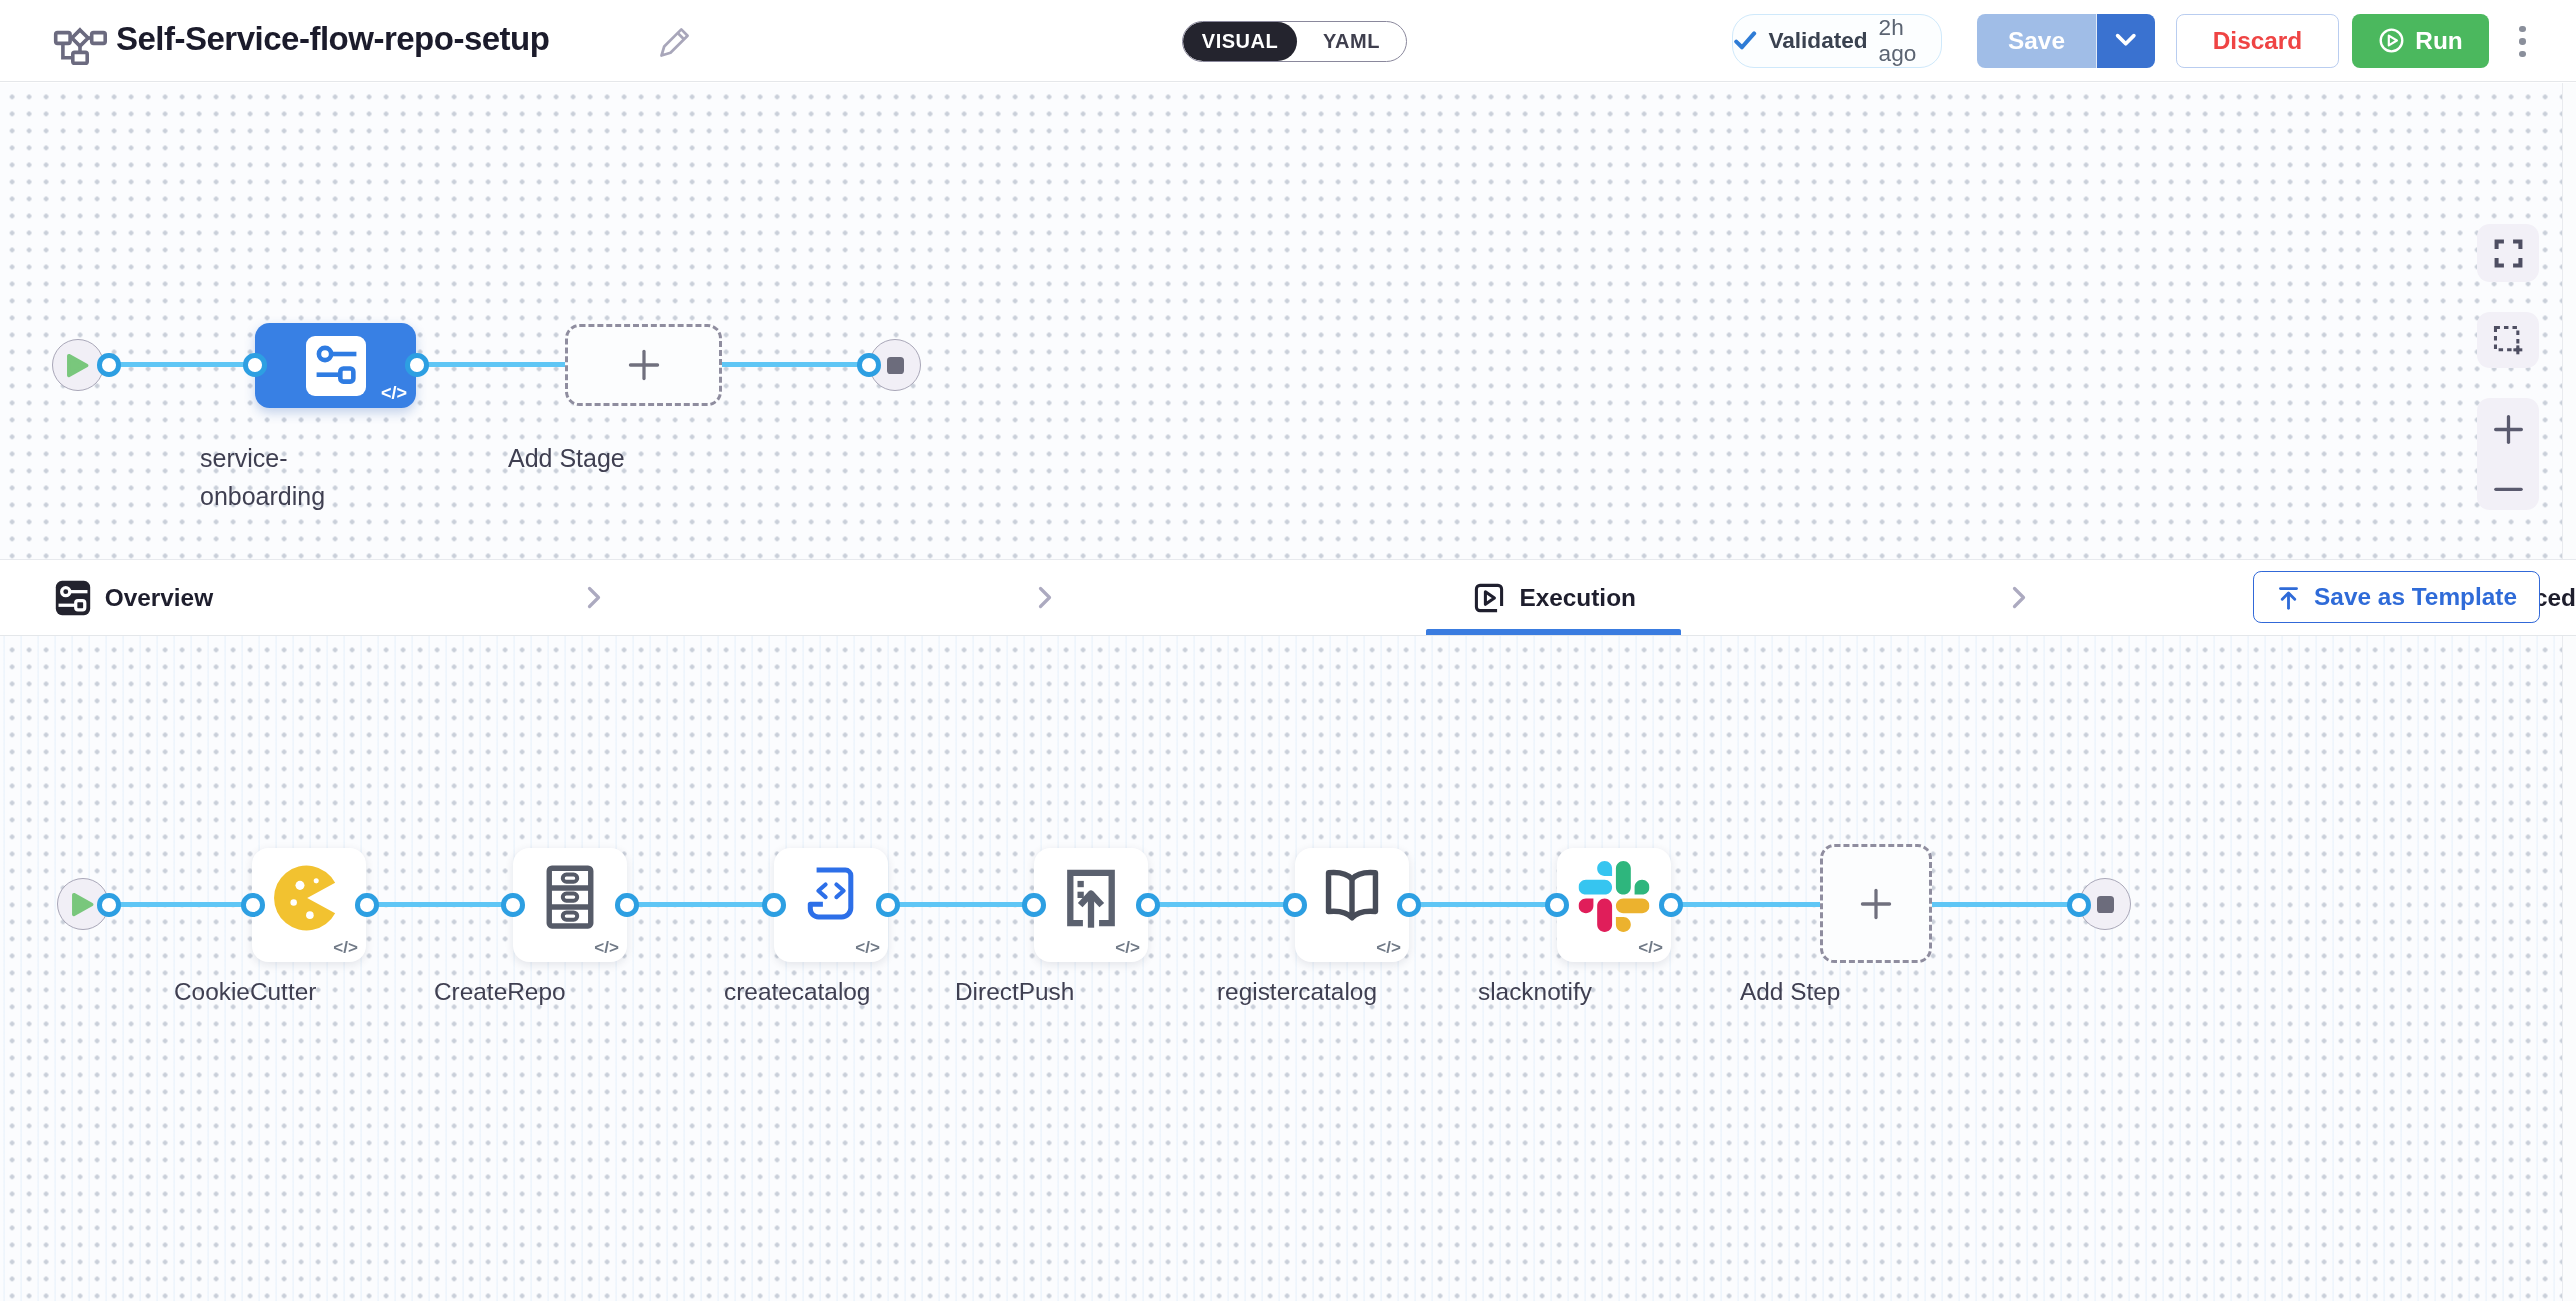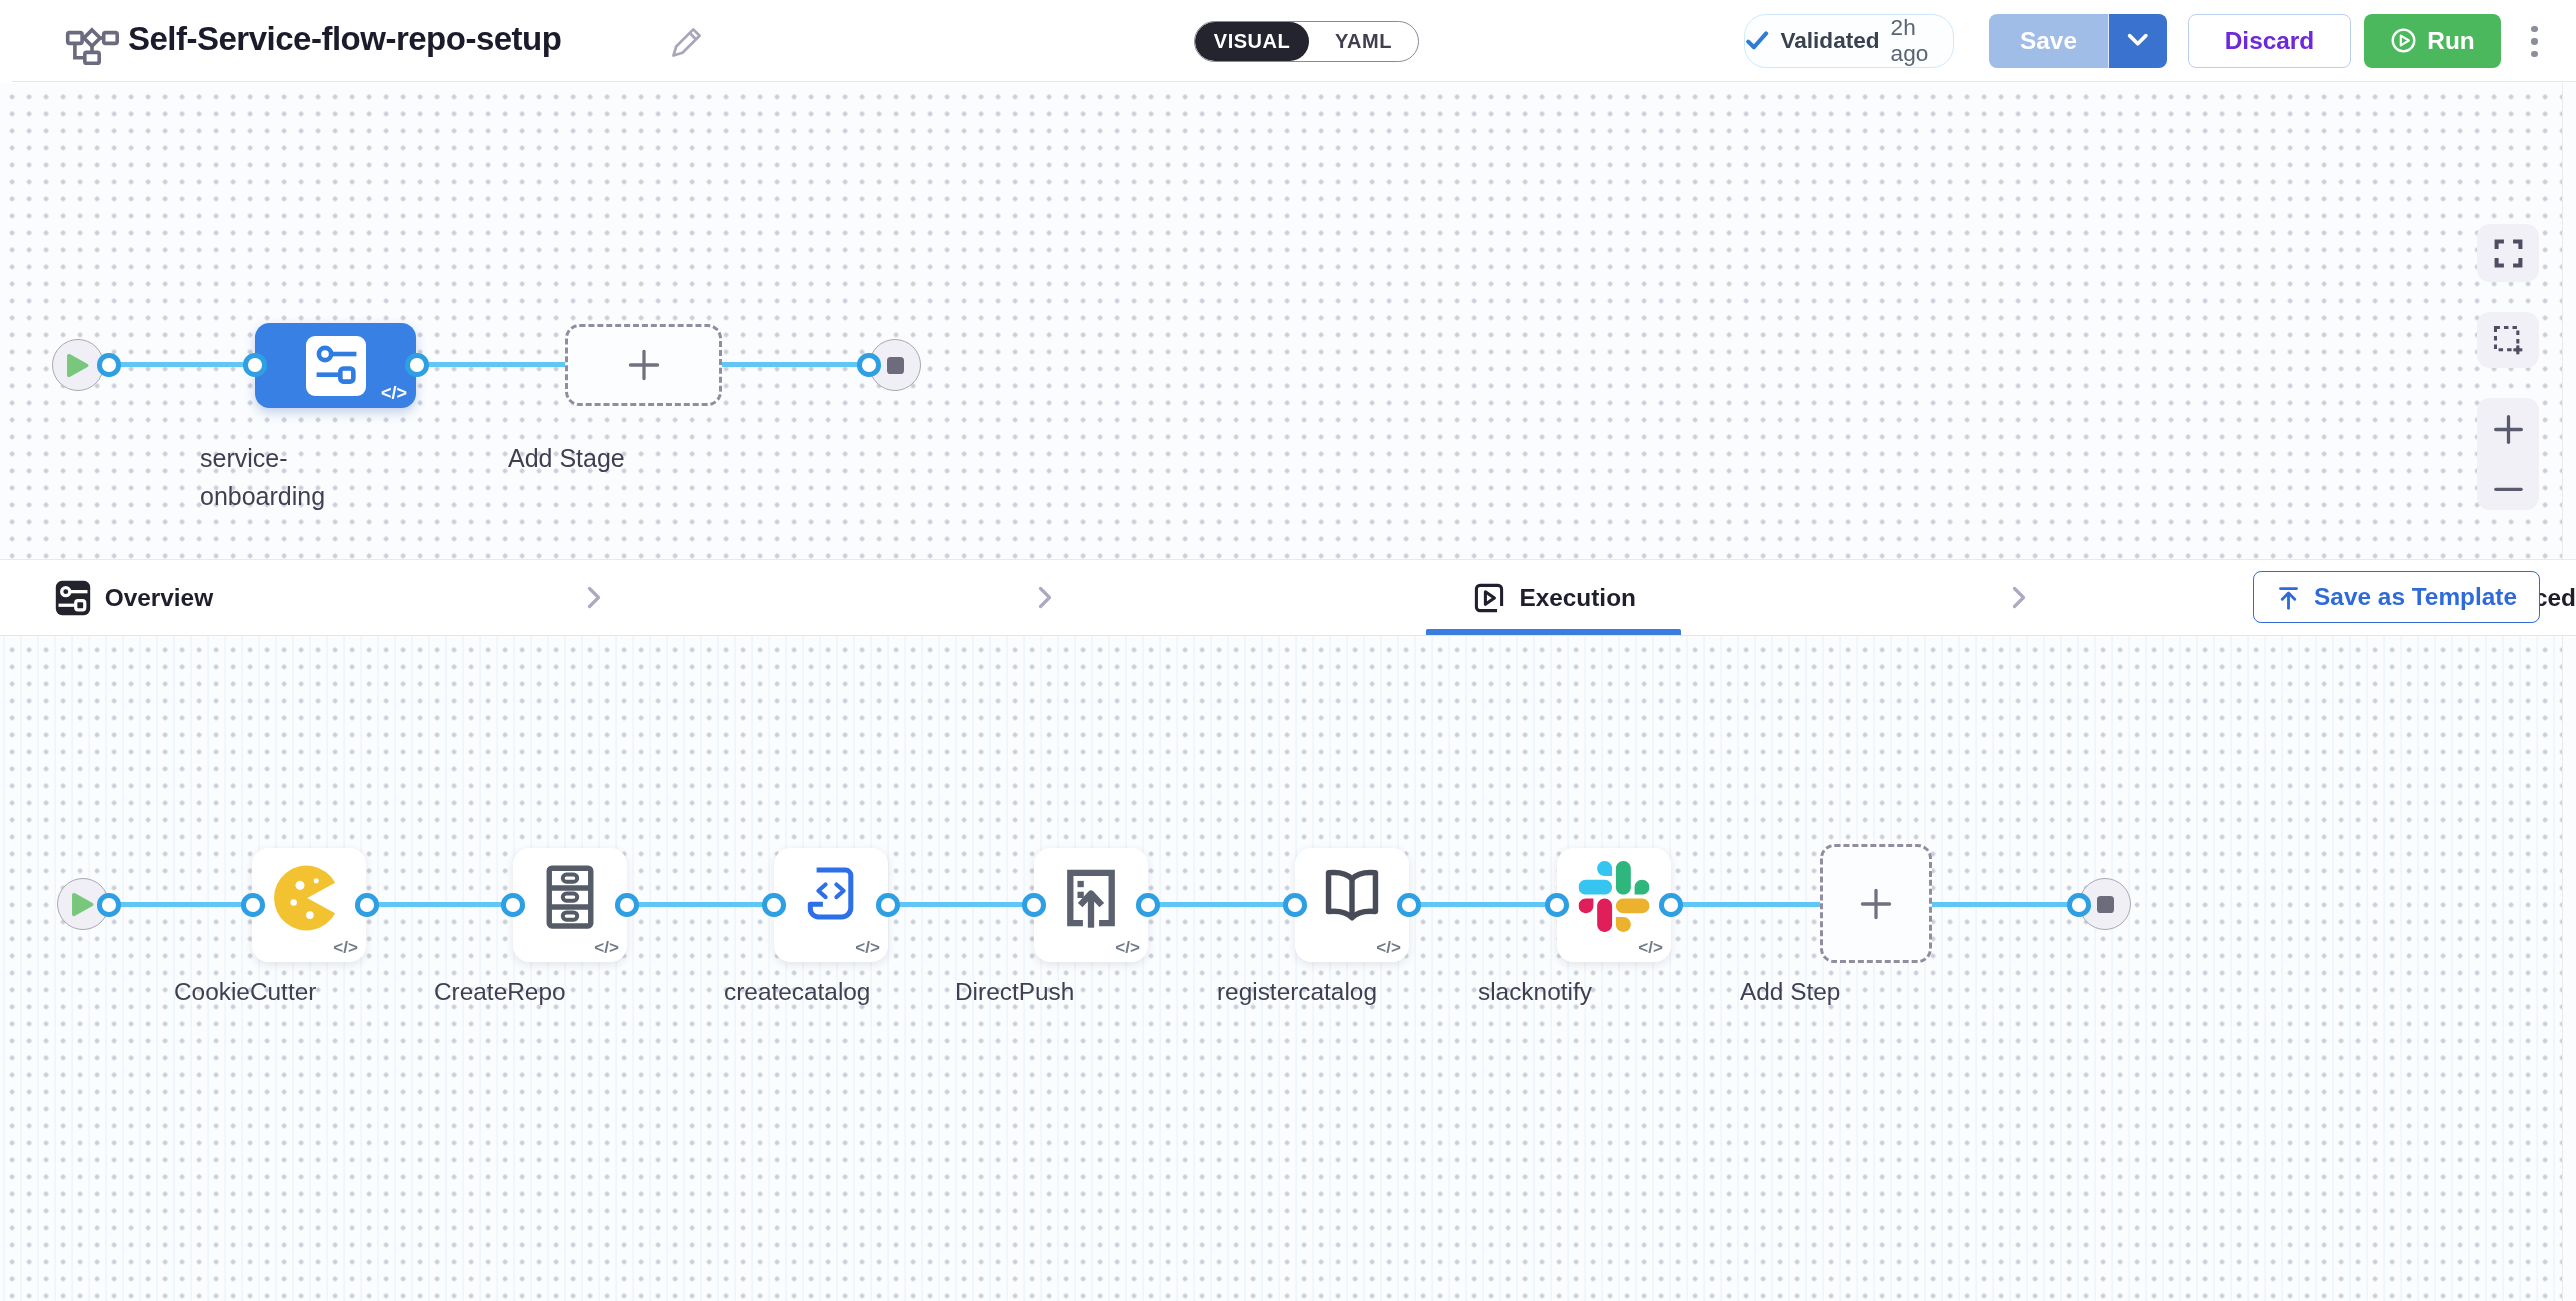--- a/index.html
+++ b/index.html
@@ -2,21 +2,21 @@
 <html style="font-size:14.5px"><head>
 <meta charset="utf-8">
 <style>
   * { margin:0; padding:0; box-sizing:border-box; }
   html,body { width:2576px; height:1302px; overflow:hidden; }
   body { font-family:"Liberation Sans","DejaVu Sans",sans-serif; background:#ffffff; color:#1b1b2b; }
   .app { position:relative; width:2576px; height:1302px; overflow:hidden; background:#fff; }
 
   
   .header { position:absolute; top:0; left:0; right:0; height:82px; background:#fff;
-            border-bottom:0.9px solid #e5e7ea; z-index:20;margin-left:12px; }
+            border-bottom:0.9px solid #e5e7ea; z-index:20; }
   .title-icon { position:absolute; left:52px; top:20px; }
   .page-title { position:absolute; left:116px; top:20px; font-size:33px; font-weight:700;
                 letter-spacing:-0.5px; color:#1b1b2b; white-space:nowrap; }
   .pencil { position:absolute; left:657px; top:23.5px; cursor:pointer; }
 
   .mode-toggle { position:absolute; left:1182px; top:21px; height:41px; display:flex; align-items:stretch;
                  border:1.8px solid #8a889c; border-radius:22px; background:#fff; overflow:hidden; }
   .mode-seg { display:flex; align-items:center; justify-content:center; font-size:20px; font-weight:700;
               letter-spacing:0.5px; cursor:pointer; }
   .mode-visual { width:114px; background:#24242e; color:#fff; border-radius:20px; }
@@ -28,21 +28,21 @@
   .validated .v-label { font-size:22.6px; font-weight:700; color:#3a4250; }
   .validated .v-time { font-size:22.6px; color:#5b6472; }
 
   .save-split { position:absolute; left:1977px; top:13.6px; height:54px; display:flex; border-radius:8.1px;
                 overflow:hidden; cursor:pointer; }
   .save-main { width:119px; background:#a0bde7; color:#fff; font-size:24.4px; font-weight:700;
                display:flex; align-items:center; justify-content:center; }
   .save-caret { width:59px; background:#3a72d0; display:flex; align-items:center; justify-content:center;
                 border-left:1.8px solid rgba(255,255,255,0.85); }
   .btn-discard { position:absolute; left:2176px; top:13.6px; width:163px; height:54px; background:#fff;
-                 border:1.8px solid #b9cdf0; border-radius:8.1px; color:#6d28d9; font-size:24.4px; font-weight:700;
+                 border:1.8px solid #b9cdf0; border-radius:8.1px; color:#ef4444; font-size:24.4px; font-weight:700;
                  display:flex; align-items:center; justify-content:center; cursor:pointer; }
   .btn-run { position:absolute; left:2352px; top:13.6px; width:137px; height:54px; background:#4bb85e;
              border-radius:8.1px; color:#fff; font-size:24.4px; font-weight:700; display:flex; align-items:center;
              justify-content:center; gap:10px; cursor:pointer; }
   .kebab { position:absolute; left:2509px; top:19px; width:27px; height:45px; display:flex; flex-direction:column;
            align-items:center; justify-content:center; gap:6.3px; cursor:pointer; }
   .kebab i { width:6.3px; height:6.3px; border-radius:50%; background:#8a8f9b; }
 
   
   .canvas { position:absolute; left:0; right:0; background-color:#fbfcfe;

